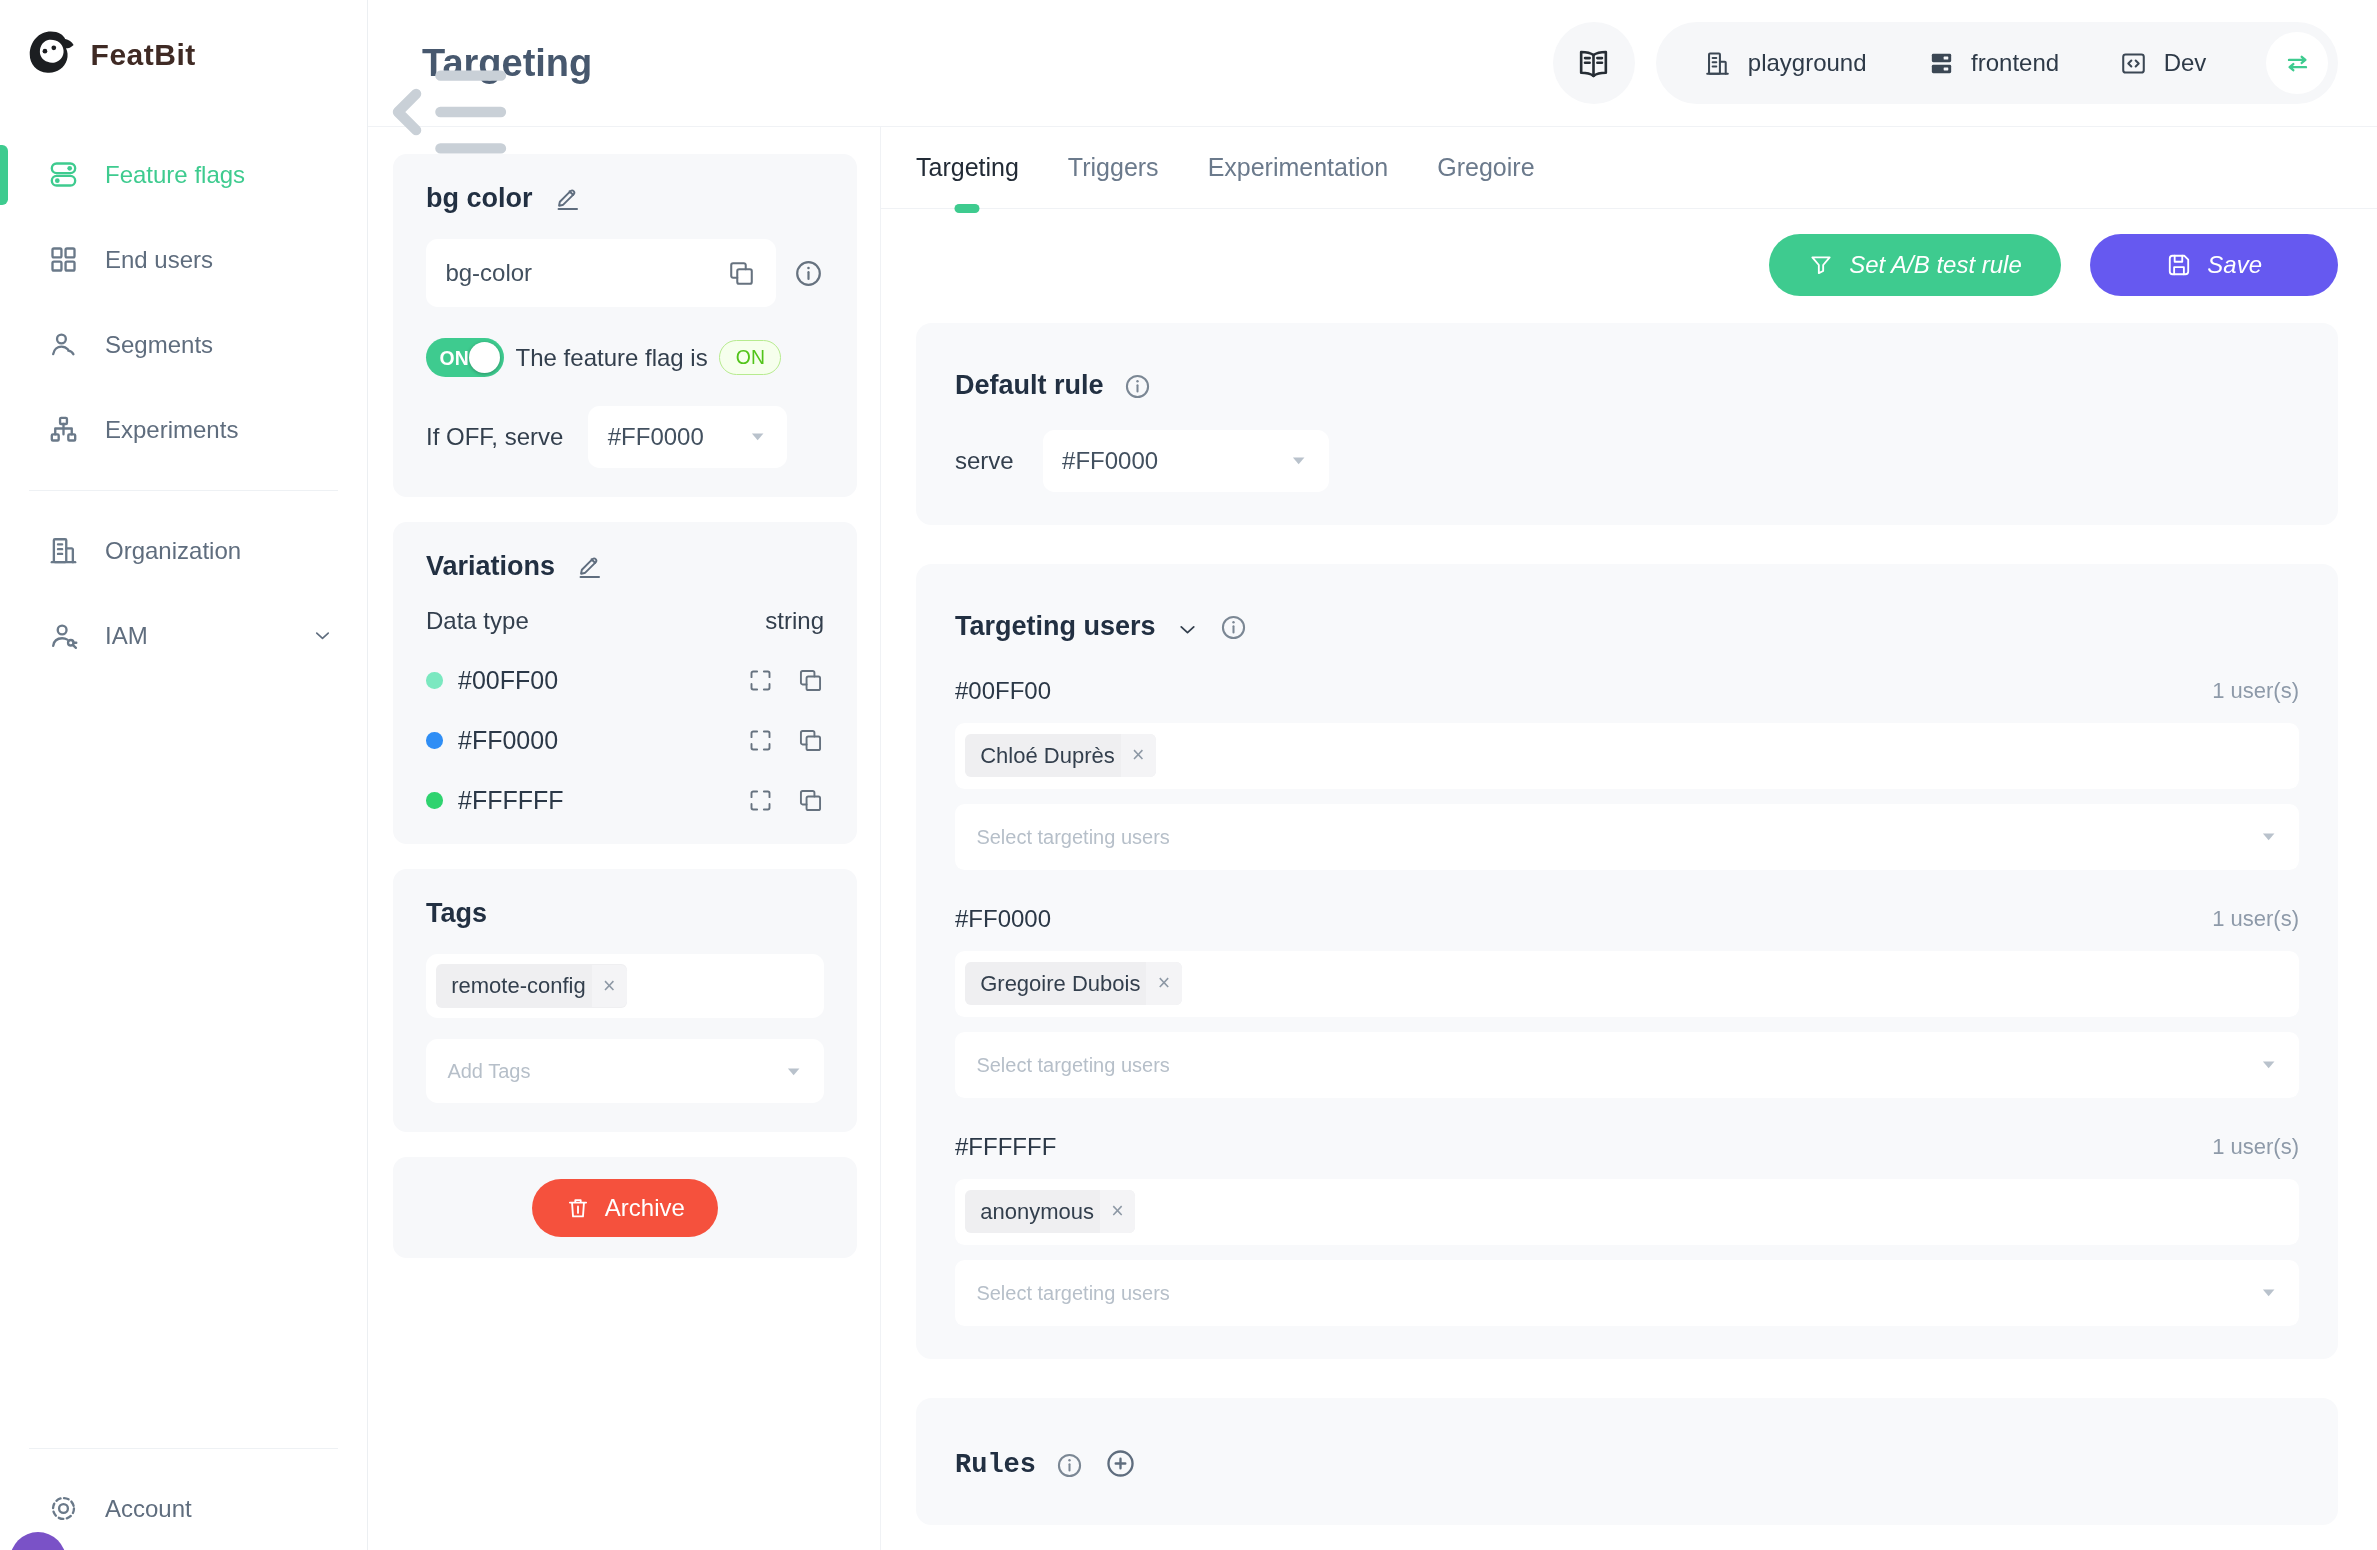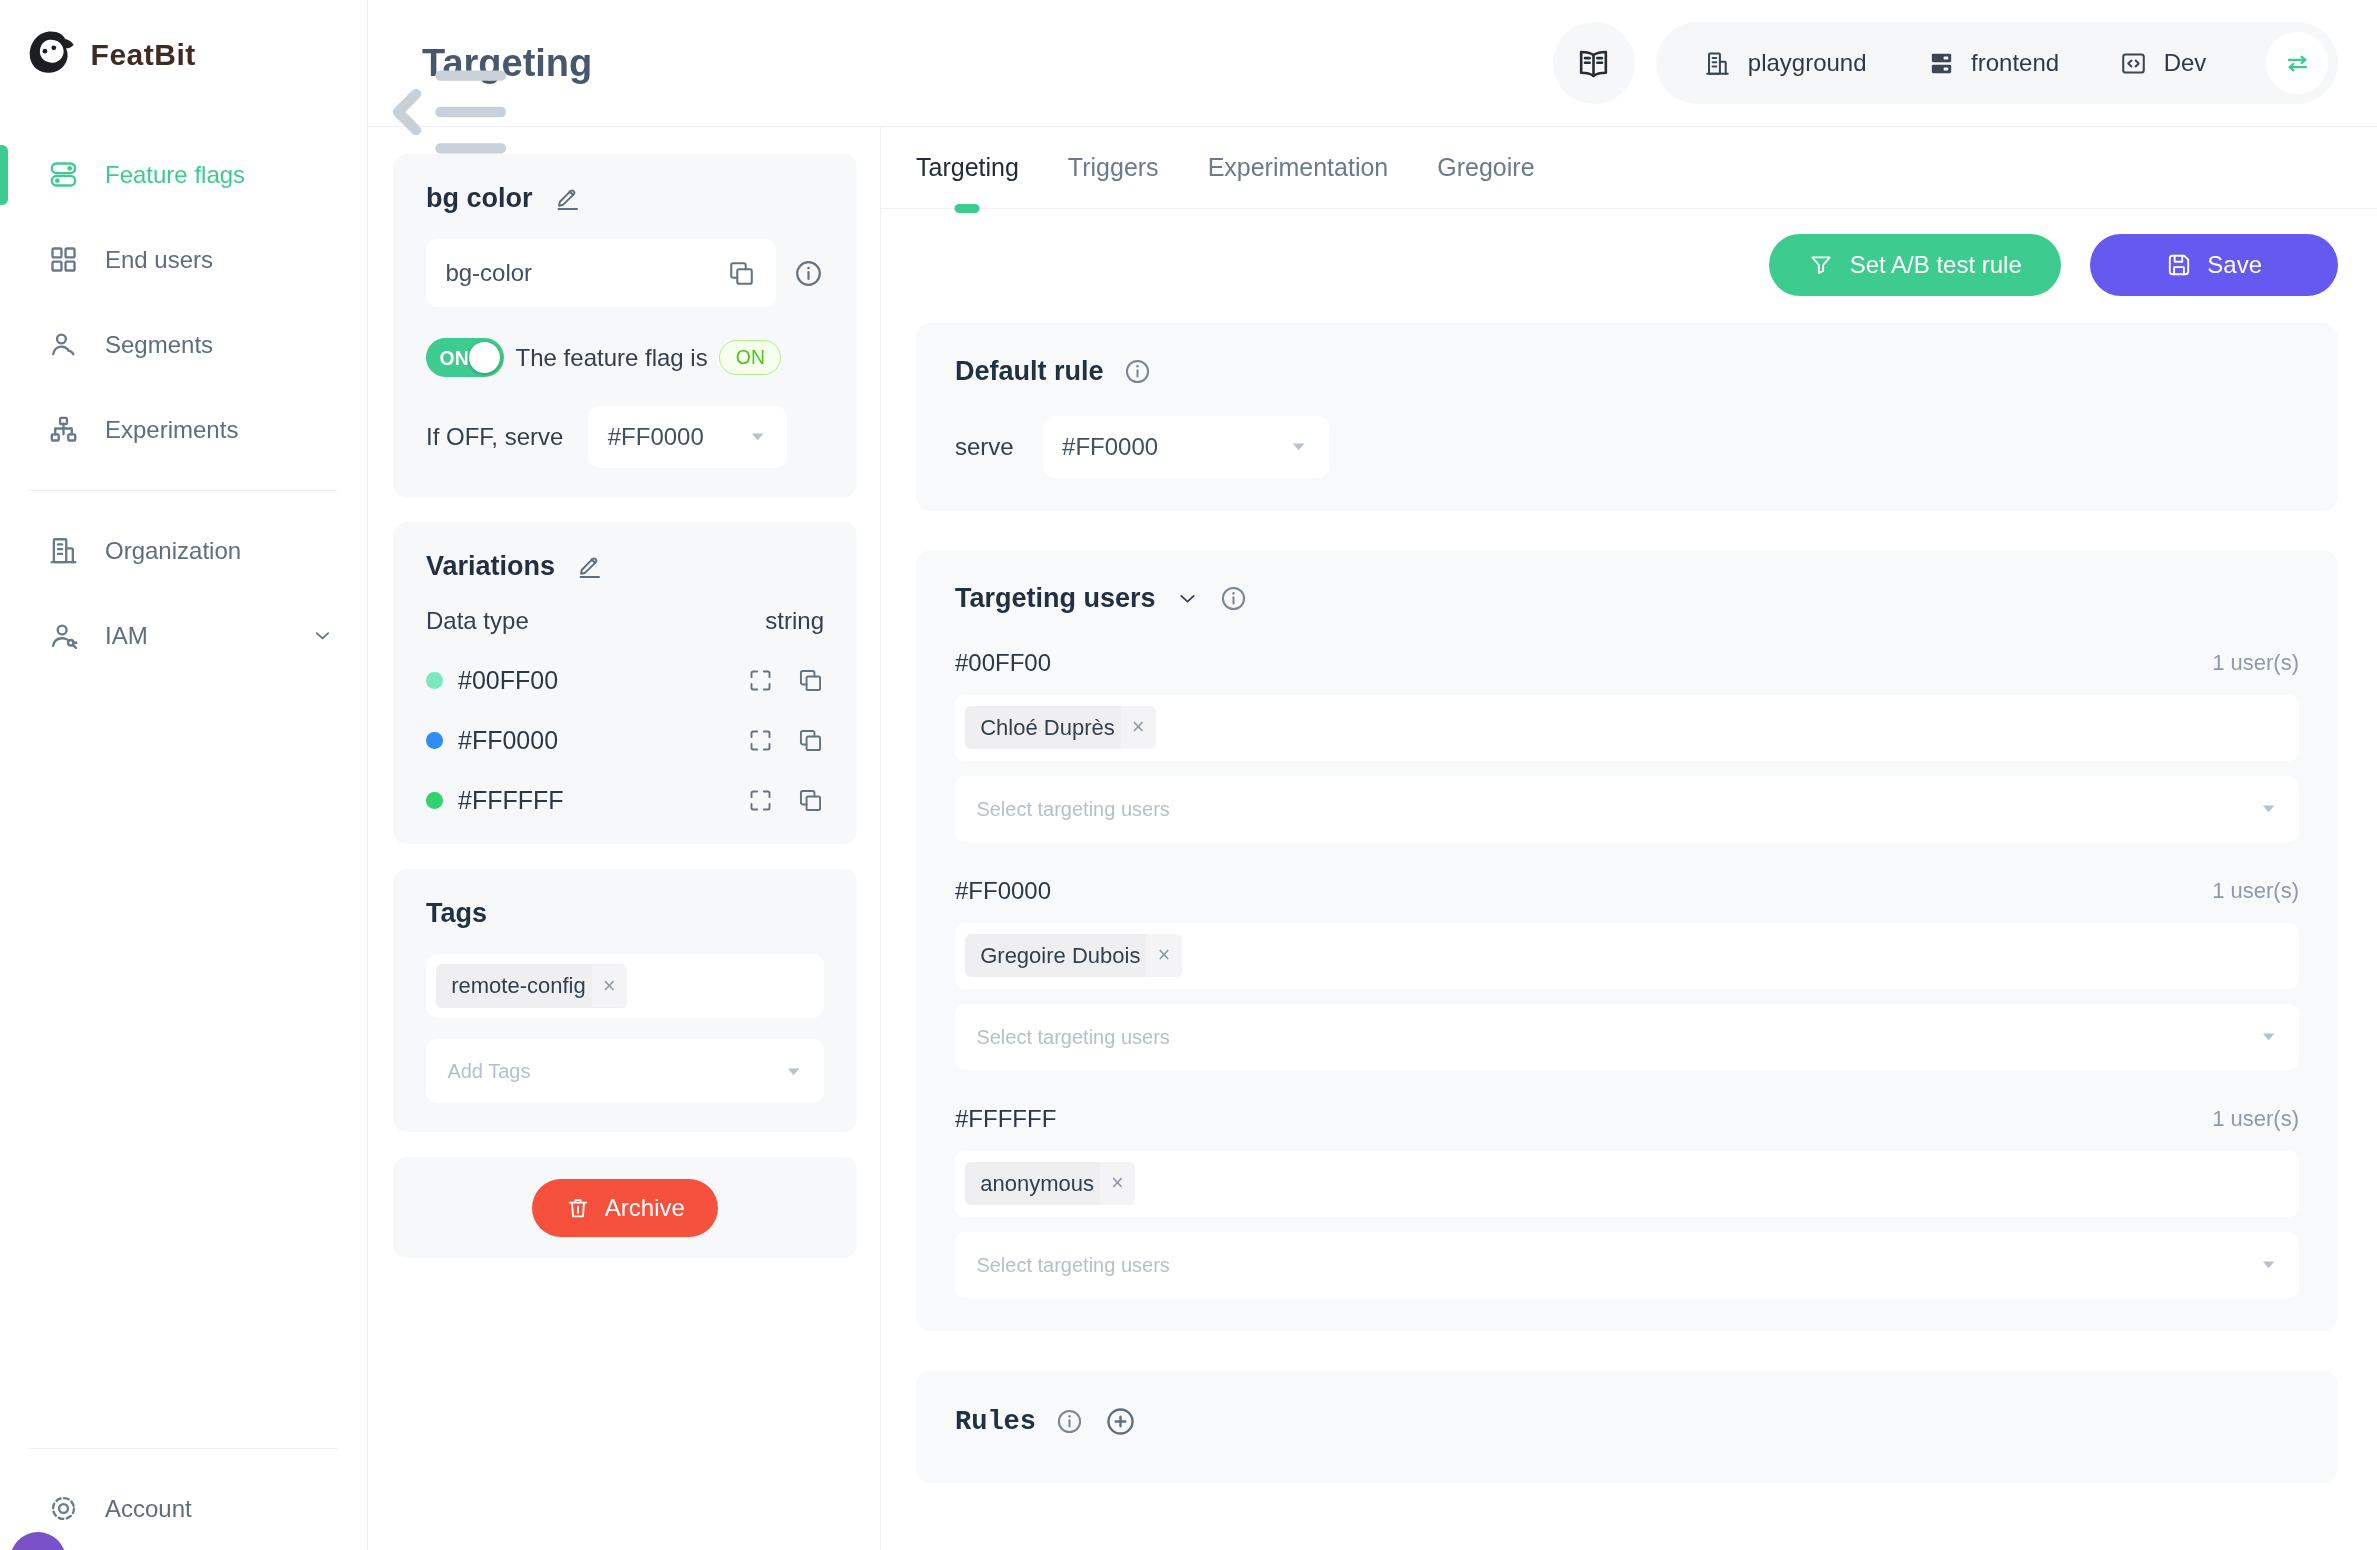--- a/index.html
+++ b/index.html
@@ -106,26 +106,26 @@
   .tab { font-size:25px; color:#6b7a8c; cursor:pointer; position:relative; height:100%;
          display:flex; align-items:center; }
   .tab.active { color:#222b36; }
   .tab.active::after { content:""; position:absolute; left:50%; transform:translateX(-50%);
                        bottom:-4.9px; width:25px; height:8.7px; border-radius:4.9px;
                        background:var(--accent,#3ecb8f); }
   .right-body { padding:25px 39px 39px 35px; overflow:hidden; }
   .actions-row { display:flex; justify-content:flex-end; gap:29px; }
   .btn { height:62px; border-radius:31px; display:inline-flex; align-items:center; gap:15.5px;
          font-size:24px; color:#fff; border:none; cursor:pointer;
-         font-family:"Liberation Sans", sans-serif; }
+         font-family:"Liberation Sans", sans-serif;font-style:italic; }
   .btn svg { width:26px; height:26px; }
   .btn-ab { background:var(--accent,#3ecb8f); padding:0 39px; }
   .btn-save { background:var(--purple,#6659f0); padding:0 76px; }
   .panel { background:#f8f9fb; border-radius:15.5px; padding:33px 39px; margin-top:27px; }
-  .panel-title-row { display:flex; align-items:center; gap:19.4px; }
+  .panel-title-row { display:flex; align-items:flex-end; gap:19.4px;margin-top:14px; }
   .panel-title { font-size:27px; font-weight:700; color:#223042; }
   .p-info { width:29px; height:29px; color:#7b8794; }
   .p-chev { width:25px; height:25px; color:#333f4d; cursor:pointer; }
   .p-plus { width:33px; height:33px; color:#5f6d7e; cursor:pointer; }
   .serve-row { margin-top:29px; display:flex; align-items:center; gap:29px; font-size:24px; color:#333f4d; }
   .serve-select { width:286px; }
   .group { margin-top:35px; }
   .group-head { display:flex; justify-content:space-between; align-items:center; }
   .group-variation { font-size:24px; color:#2b3847; }
   .group-count { font-size:22px; color:#8e9aa9; }

